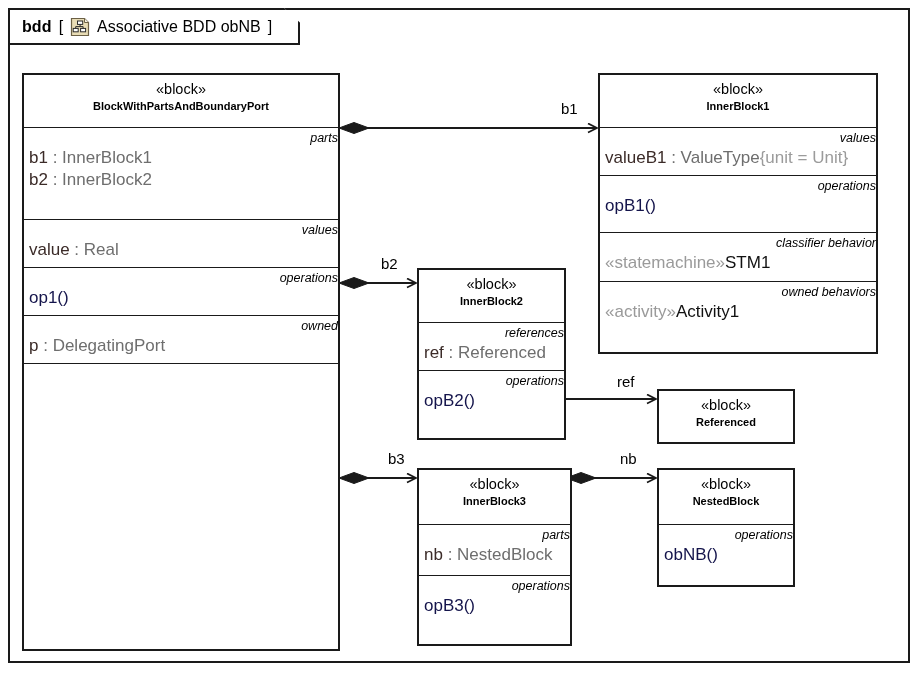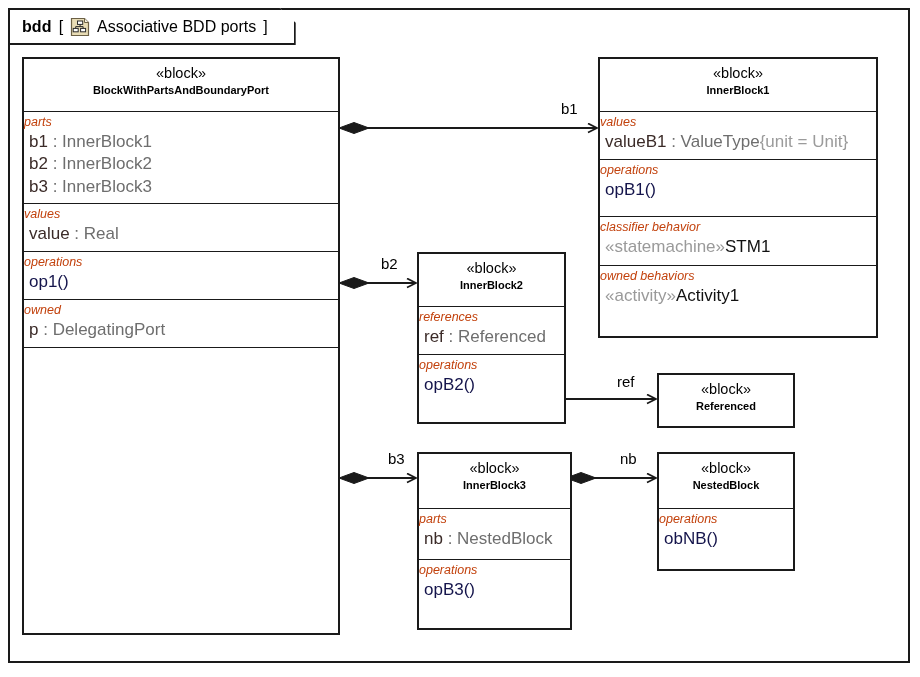--- a/index.html
+++ b/index.html
@@ -69,20 +69,21 @@
     flex: none;
   }
 
   
   .block {
     position: absolute;
     box-sizing: border-box;
     background: #ffffff;
     border: 2px solid #1a1a1a;
     z-index: 5;
+    margin-top: 16px;
   }
   .cmp {
     box-sizing: border-box;
     border-bottom: 1px solid #1a1a1a;
     position: relative;
   }
   .cmp:last-child { border-bottom: none; }
 
   .hdr {
     text-align: center;
@@ -96,22 +97,22 @@
   .bname {
     font-size: 11px;
     font-weight: bold;
     color: #000;
     line-height: 1.36;
   }
 
   .cmp-label {
     font-size: 12.5px;
     font-style: italic;
-    color: #c2410c;
-    text-align: left;
+    color: #000000;
+    text-align: right;
     line-height: 1.25;
     padding-top: 3px;
   }
   .feat {
     font-size: 17px;
     color: #2b2b2b;
     line-height: 1.34;
     padding-left: 5px;
     white-space: nowrap;
   }
@@ -152,21 +153,21 @@
     <span class="tab-icon">
       <svg width="20" height="20" viewBox="0 0 20 20">
         <path d="M1.5 1.5 H14.5 L18.5 5.5 V18.5 H1.5 Z" fill="#e8dcb5" stroke="#6b6045" stroke-width="1.2"></path>
         <path d="M14.5 1.5 V5.5 H18.5" fill="#f7f2e2" stroke="#6b6045" stroke-width="1"></path>
         <rect x="7.5" y="4" width="5.2" height="3.4" fill="#ffffff" stroke="#2b2b2b" stroke-width="1"></rect>
         <rect x="3.2" y="11.4" width="5" height="3.4" fill="#ffffff" stroke="#2b2b2b" stroke-width="1"></rect>
         <rect x="10.6" y="11.4" width="5" height="3.4" fill="#ffffff" stroke="#2b2b2b" stroke-width="1"></rect>
         <path d="M10.1 7.4 V9.6 M5.7 9.6 H13.1 M5.7 9.6 V11.4 M13.1 9.6 V11.4" stroke="#2b2b2b" stroke-width="1" fill="none"></path>
       </svg>
     </span>
-    <span class="tab-name">Associative BDD ports</span>
+    <span class="tab-name">Associative BDD obNB</span>
     <span class="tab-bracket">]</span>
   </div>
 
   <svg id="wires">
     <defs>
       <marker id="openArrow" markerWidth="13" markerHeight="13" refX="11" refY="5.2" orient="auto" markerUnits="userSpaceOnUse">
         <path d="M2,0.6 L11,5.2 L2,9.8" fill="none" stroke="#1a1a1a" stroke-width="1.7"></path>
       </marker>
     </defs>
 
@@ -208,23 +209,20 @@
     </div>
 
     <div class="cmp cmp-body" style="height:92px;">
       <div class="cmp-label">parts</div>
       <div class="feat">
         <span class="pname">b1</span><span class="ptype"> : </span><span class="ptype">InnerBlock1</span>
       </div>
       <div class="feat">
         <span class="pname">b2</span><span class="ptype"> : </span><span class="ptype">InnerBlock2</span>
       </div>
-      <div class="feat">
-        <span class="pname">b3</span><span class="ptype"> : </span><span class="ptype">InnerBlock3</span>
-      </div>
     </div>
 
     <div class="cmp cmp-body" style="height:48px;">
       <div class="cmp-label">values</div>
       <div class="feat">
         <span class="pname">value</span><span class="ptype"> : </span><span class="ptype">Real</span>
       </div>
     </div>
 
     <div class="cmp cmp-body" style="height:48px;">

